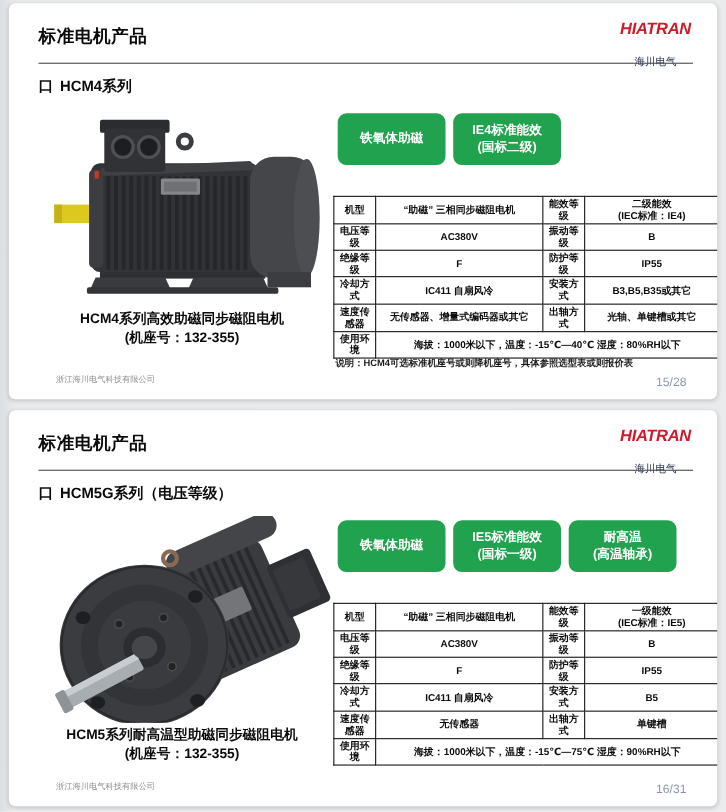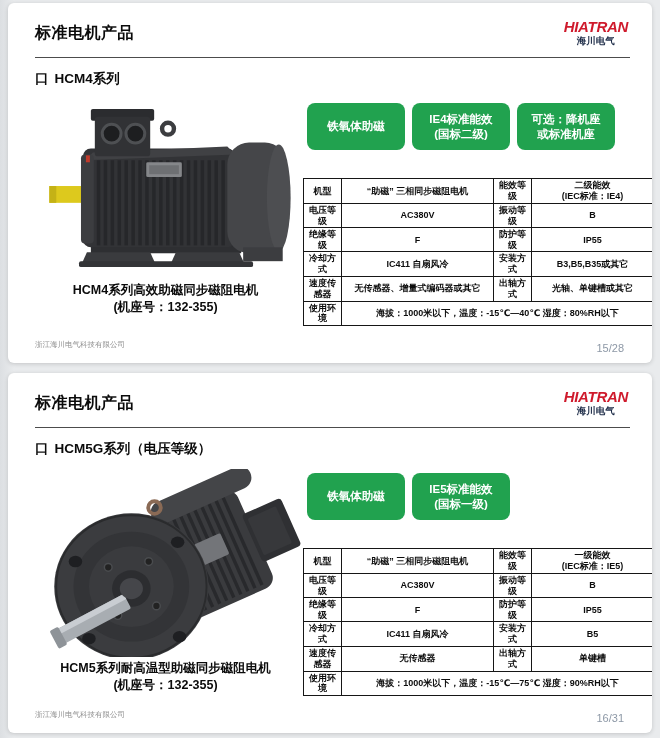--- a/index.html
+++ b/index.html
@@ -14,21 +14,21 @@
     background:#fff; border-radius:6px;
     box-shadow:0 1px 4px rgba(0,0,0,.16);
     overflow:hidden;
   }
   .slide.s1 { top:3px; }
   .slide.s2 { top:373px; }
 
   .hdr-title { position:absolute; left:27px; top:20px; font-size:16px; font-weight:bold; color:#0b0b0b; letter-spacing:.5px; }
   .logo { position:absolute; right:24px; top:16px; text-align:center; line-height:1; }
   .logo-main { font-size:15px; font-weight:800; color:var(--brand-red,#cf1a2c); letter-spacing:-.3px; font-style:italic; }
-  .logo-sub { font-size:9.5px; font-weight:bold; color:var(--brand-dark,#1b2a46); margin-top:2px; }
+  .logo-sub { font-size:9.5px; font-weight:normal; color:var(--brand-dark,#1b2a46); margin-top:18px; }
   .hdr-rule { position:absolute; left:27px; right:22px; top:54px; border-top:1.5px solid #4c4c4c; }
 
   .section { position:absolute; left:27px; top:67px; font-size:13.5px; font-weight:bold; color:#0b0b0b; display:flex; gap:6px; }
 
   .motor { position:absolute; left:20px; top:96px; width:280px; }
   .s1 .motor { height:178px; }
   .s2 .motor { height:188px; }
   .motor svg { width:100%; height:100%; display:block; }
 
   .caption { position:absolute; left:10px; width:295px; text-align:center; font-size:12.5px; font-weight:bold; line-height:1.35; color:#0b0b0b; }
@@ -51,21 +51,21 @@
     text-align:center; vertical-align:middle; padding:1px 2px;
     line-height:1.18; color:#0d0d0d; white-space:pre-line; overflow:hidden;
   }
   table.spec tr { height:22px; }
   table.spec tr.tall { height:25px; }
   col.c-lbl { width:38px; }
   col.c-val1 { width:152px; }
   col.c-val2 { width:122px; }
 
   .note { position:absolute; left:297px; top:322px; font-size:8.5px; font-weight:600; color:#1c1c1c; }
-  .company { position:absolute; left:27px; bottom:13px; font-size:7.5px; color:#8f8f8f; }
+  .company { position:absolute; left:43px; bottom:13px; font-size:7.5px; color:#8f8f8f; }
   .pagenum { position:absolute; right:28px; bottom:9px; font-size:11px; color:var(--page-number,#8d98a6); }
 </style>
 </head>
 <body>
 
 <div class="slide s1">
   <div class="hdr-title">标准电机产品</div>
   <div class="logo">
     <div class="logo-main">HIATRAN</div>
     <div class="logo-sub">海川电气</div>
@@ -136,24 +136,20 @@
 
   <div class="badges">
     <div class="badge">
       <span>铁氧体助磁</span>
       <span></span>
     </div>
     <div class="badge">
       <span>IE4标准能效</span>
       <span>(国标二级)</span>
     </div>
-    <div class="badge">
-      <span>可选：降机座</span>
-      <span>或标准机座</span>
-    </div>
   </div>
 
   <table class="spec">
     <colgroup>
         <col class="c-lbl">
         <col class="c-val1">
         <col class="c-lbl">
         <col class="c-val2">
       </colgroup>
     <tbody>
@@ -188,20 +184,21 @@
         <td>出轴方式</td>
         <td>光轴、单键槽或其它</td>
       </tr>
       <tr>
         <td>使用环境</td>
         <td colspan="3">海拔：1000米以下，温度：-15℃—40℃ 湿度：80%RH以下</td>
       </tr>
     </tbody>
   </table>
 
+  <div class="note">说明：HCM4可选标准机座号或则降机座号，具体参照选型表或则报价表</div>
   <div class="company">浙江海川电气科技有限公司</div>
   <div class="pagenum">15/28</div>
 </div>
 
 <div class="slide s2">
   <div class="hdr-title">标准电机产品</div>
   <div class="logo">
     <div class="logo-main">HIATRAN</div>
     <div class="logo-sub">海川电气</div>
   </div>
@@ -273,20 +270,24 @@
 
   <div class="badges">
     <div class="badge">
       <span>铁氧体助磁</span>
       <span></span>
     </div>
     <div class="badge">
       <span>IE5标准能效</span>
       <span>(国标一级)</span>
     </div>
+    <div class="badge">
+      <span>耐高温</span>
+      <span>(高温轴承)</span>
+    </div>
   </div>
 
   <table class="spec">
     <colgroup>
         <col class="c-lbl">
         <col class="c-val1">
         <col class="c-lbl">
         <col class="c-val2">
       </colgroup>
     <tbody>

